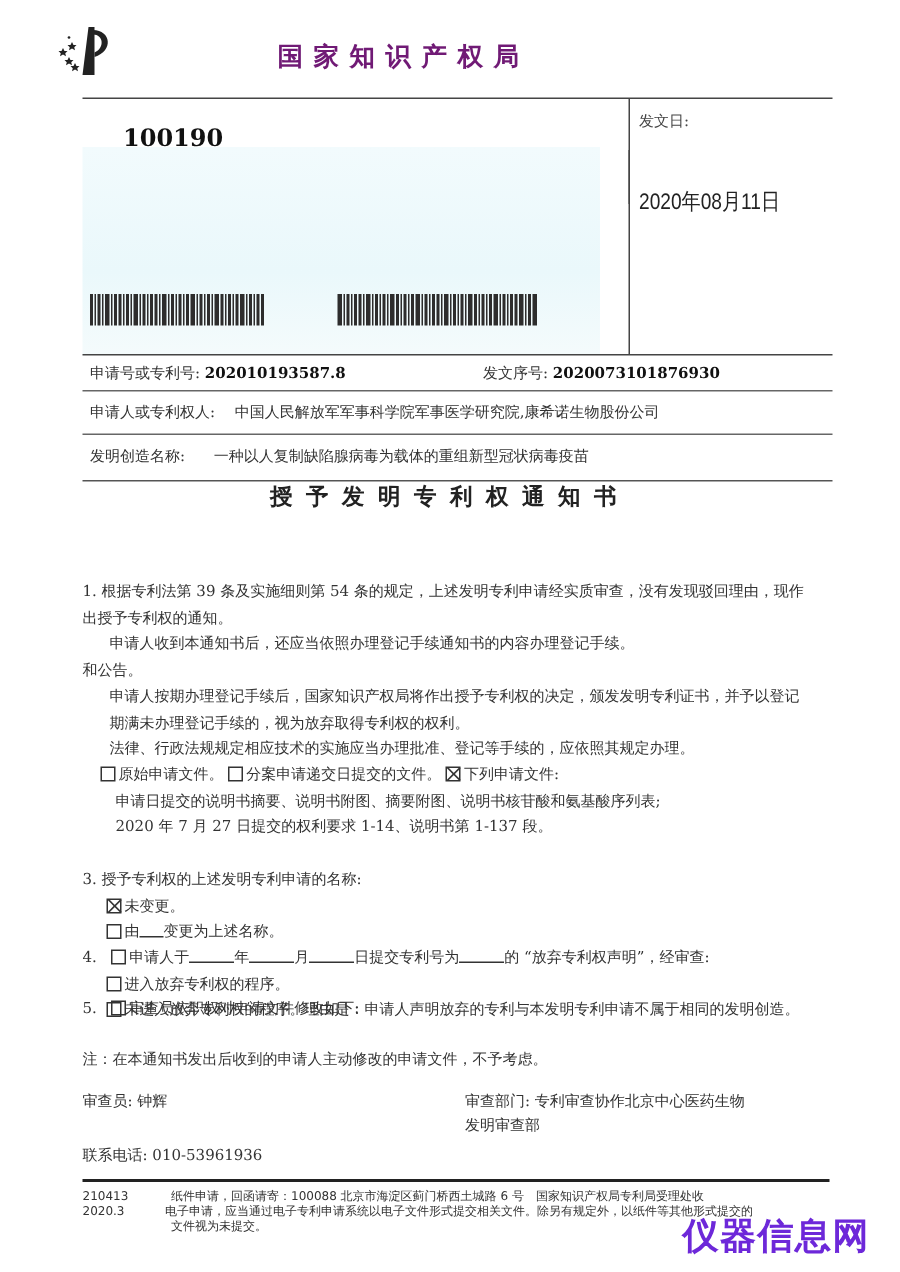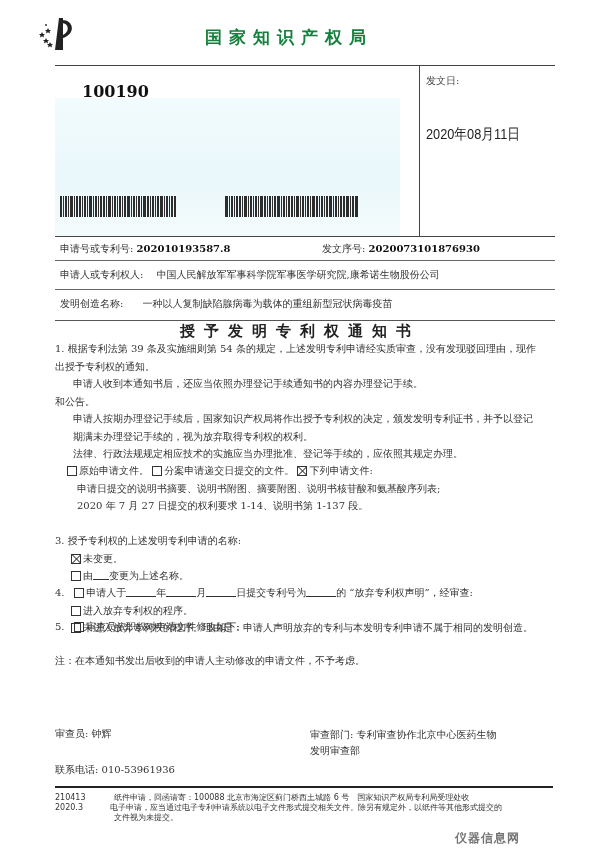--- a/index.html
+++ b/index.html
@@ -2,40 +2,40 @@
 <html><head>
   <meta charset="utf-8">
   <style>
     html, body { margin: 0; padding: 0; }
     body {
       width: 600px; height: 848px; background: #ffffff; position: relative; overflow: hidden;
       font-family: "DejaVu Serif", "Liberation Serif", serif; color: #2a2a2a;
     }
     .abs { position: absolute; }
     .logo { left: 36px; top: 14px; width: 44px; height: 40px; }
-    .agency { left: 205px; top: 26px; font-family: Liberation Sans, sans-serif; font-weight: bold; font-size: 17px; letter-spacing: 7px; color: #15803d; }
+    .agency { left: 185px; top: 26px; font-family: Liberation Sans, sans-serif; font-weight: bold; font-size: 17px; letter-spacing: 7px; color: #701a75; }
     .hline { position: absolute; height: 1px; background: #444; }
     .vline { position: absolute; width: 1px; background: #444; }
     .postcode { left: 82px; top: 82px; font-size: 16px; font-weight: bold; color: #111; }
     .window { left: 55px; top: 98px; width: 345px; height: 138px; background: linear-gradient(180deg, #f2fbfd 0%, #eaf8fb 60%, #f4fbfc 100%); }
     .barcode { top: 196px; height: 21px; display: flex; }
     .barcode span { display: block; height: 100%; margin-right: 1px; background: #2d2d2d; }
     .dispatch-label { left: 426px; top: 74px; font-size: 10px; color: #444; }
     .dispatch-date { left: 426px; top: 125px; font-family: "Liberation Sans", sans-serif; font-size: 15px; color: #222; transform: scaleX(0.85); transform-origin: left; }
     .row-text { font-size: 10px; color: #333; white-space: nowrap; }
     .row-text b { font-weight: bold; color: #111; margin-top: 44px; }
     .title { left: 0; width: 600px; top: 316px; text-align: center; font-family: "DejaVu Sans", sans-serif; font-weight: bold; font-size: 15px; letter-spacing: 9px; color: #222; }
-    .body-text { font-size: 10px; line-height: 17.5px; color: #333; white-space: nowrap; }
+    .body-text { font-size: 10px; line-height: 17.5px; color: #333; white-space: nowrap; margin-top: 46px; }
     .cb { display: inline-block; width: 10px; height: 10px; border: 1px solid #333; vertical-align: -2px; margin-right: 2px; position: relative; box-sizing: border-box; }
     .cb.checked::before, .cb.checked::after { content: ""; position: absolute; left: 4px; top: -2px; width: 1px; height: 12px; background: #333; }
     .cb.checked::before { transform: rotate(45deg); }
     .cb.checked::after { transform: rotate(-45deg); }
     .blank { display: inline-block; border-bottom: 1px solid #333; height: 10px; vertical-align: -1px; }
     .footer-text { font-family: "DejaVu Sans", sans-serif; font-size: 8px; color: #333; line-height: 10px; white-space: nowrap; }
-    .watermark { left: 455px; top: 808px; font-family: "DejaVu Sans", sans-serif; font-size: 12px; font-weight: bold; color: #737373; letter-spacing: 1px; margin-top: 22px; }
+    .watermark { left: 455px; top: 808px; font-family: "DejaVu Sans", sans-serif; font-size: 24px; font-weight: bold; color: #6d28d9; letter-spacing: 1px; }
   </style>
 </head>
 <body>
 
 <div class="abs logo">
   <svg width="44" height="40" viewBox="0 0 44 40">
     <g fill="#222">
       <polygon points="6,18 7,20 9,20 7.5,21.5 8,23.5 6,22.3 4,23.5 4.5,21.5 3,20 5,20"></polygon>
       <polygon points="12,14 13,16 15,16 13.5,17.5 14,19.5 12,18.3 10,19.5 10.5,17.5 9,16 11,16"></polygon>
       <polygon points="10,24 11,26 13,26 11.5,27.5 12,29.5 10,28.3 8,29.5 8.5,27.5 7,26 9,26"></polygon>

